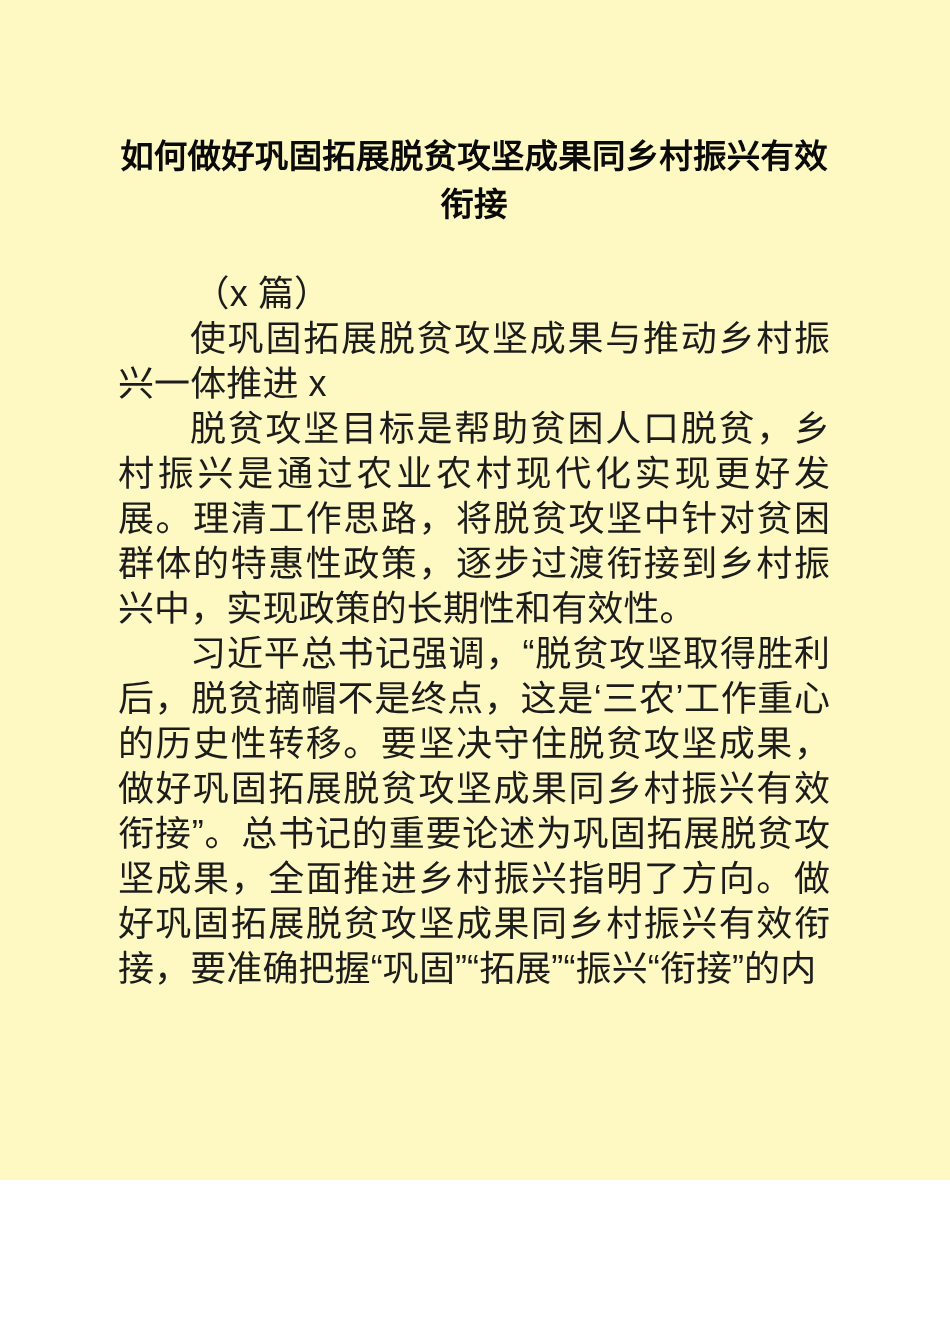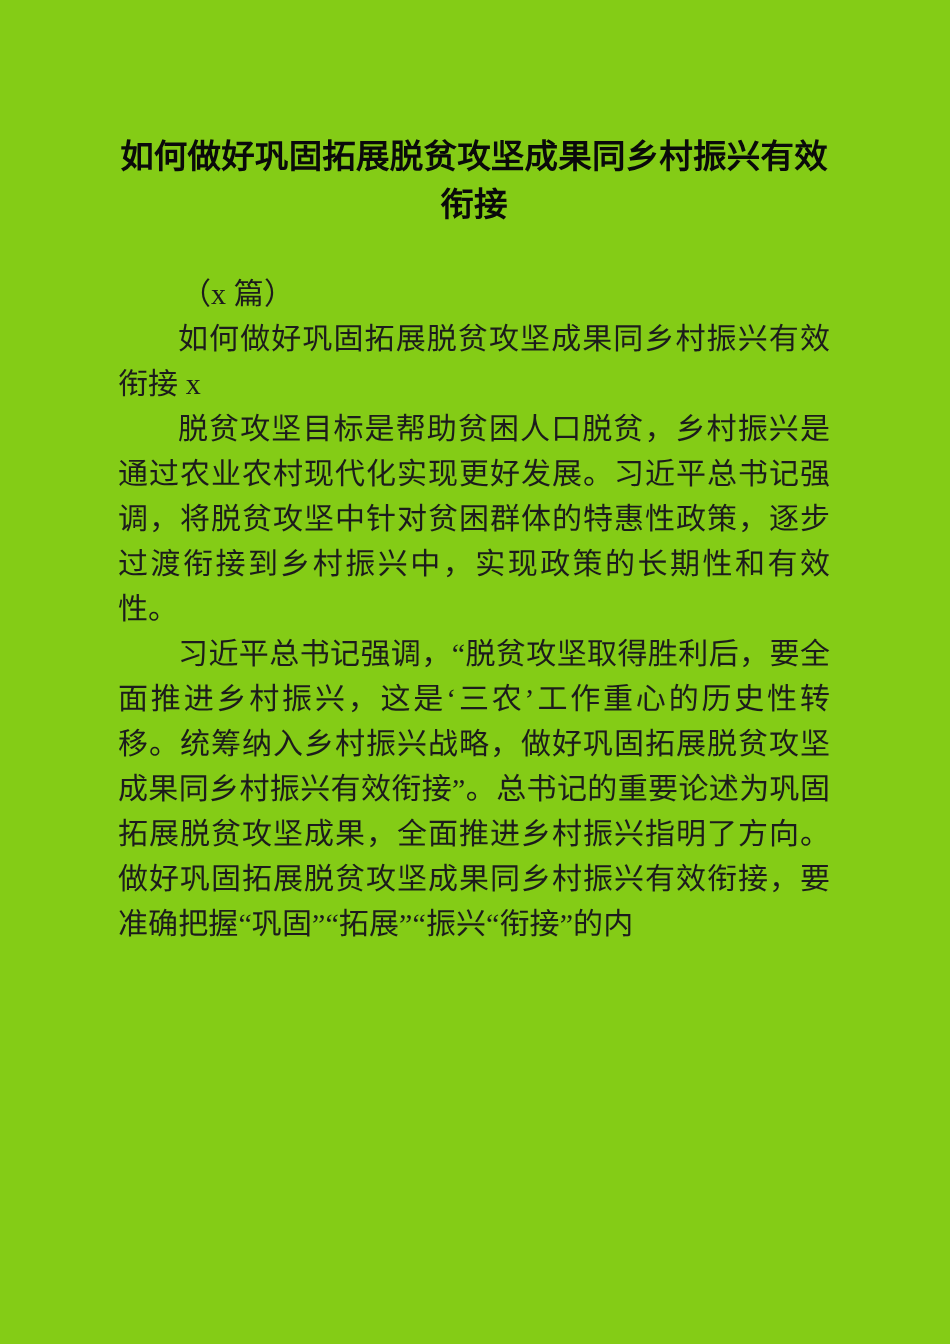--- a/index.html
+++ b/index.html
@@ -5,22 +5,22 @@
 <style>
   html, body {
     margin: 0;
     padding: 0;
     background: #ffffff;
   }
 
   .page {
     position: relative;
     width: 950px;
-    height: 1344px;
-    background: #84cc16;
+    height: 1180px;
+    background: #fef9c3;
     overflow: hidden;
     box-sizing: border-box;
   }
 
   .content {
     position: absolute;
     left: 118px;
     top: 0;
     width: 712px;
   }
@@ -36,22 +36,22 @@
     margin: 0;
     padding-top: 133px;
     text-align-last: center;
   }
 
   .spacer-after-title {
     height: 42px;
   }
 
   .body-block {
-    font-family: Liberation Serif, serif;
-    font-size: 30px;
+    font-family: Liberation Sans, sans-serif;
+    font-size: 36px;
     line-height: 45px;
     color: #121212;
     text-align: justify;
     text-justify: inter-character;
     text-align-last: left;
     letter-spacing: 0.1px;
     word-break: break-all;
   }
 
   .body-block p {
@@ -77,25 +77,25 @@
   <div class="content">
 
     <h1 class="doc-title">如何做好巩固拓展脱贫攻坚成果同乡村振兴有效衔接</h1>
 
     <div class="spacer-after-title"></div>
 
     <div class="body-block">
 
       <p class="count-line">（x 篇）</p>
 
-      <p>如何做好巩固拓展脱贫攻坚成果同乡村振兴有效衔接 x</p>
+      <p>使巩固拓展脱贫攻坚成果与推动乡村振兴一体推进 x</p>
 
 
 
-      <p>脱贫攻坚目标是帮助贫困人口脱贫，乡村振兴是通过农业农村现代化实现更好发展。习近平总书记强调，将脱贫攻坚中针对贫困群体的特惠性政策，逐步过渡衔接到乡村振兴中，实现政策的长期性和有效性。</p>
+      <p>脱贫攻坚目标是帮助贫困人口脱贫，乡村振兴是通过农业农村现代化实现更好发展。理清工作思路，将脱贫攻坚中针对贫困群体的特惠性政策，逐步过渡衔接到乡村振兴中，实现政策的长期性和有效性。</p>
 
-      <p>习近平总书记强调，“脱贫攻坚取得胜利后，要全面推进乡村振兴，这是‘三农’工作重心的历史性转移。统筹纳入乡村振兴战略，做好巩固拓展脱贫攻坚成果同乡村振兴有效衔接”。总书记的重要论述为巩固拓展脱贫攻坚成果，全面推进乡村振兴指明了方向。做好巩固拓展脱贫攻坚成果同乡村振兴有效衔接，要准确把握“巩固”“拓展”“振兴“衔接”的内</p>
+      <p>习近平总书记强调，“脱贫攻坚取得胜利后，脱贫摘帽不是终点，这是‘三农’工作重心的历史性转移。要坚决守住脱贫攻坚成果，做好巩固拓展脱贫攻坚成果同乡村振兴有效衔接”。总书记的重要论述为巩固拓展脱贫攻坚成果，全面推进乡村振兴指明了方向。做好巩固拓展脱贫攻坚成果同乡村振兴有效衔接，要准确把握“巩固”“拓展”“振兴“衔接”的内</p>
 
     </div>
 
   </div>
 
 </div>
 
 </body></html>

